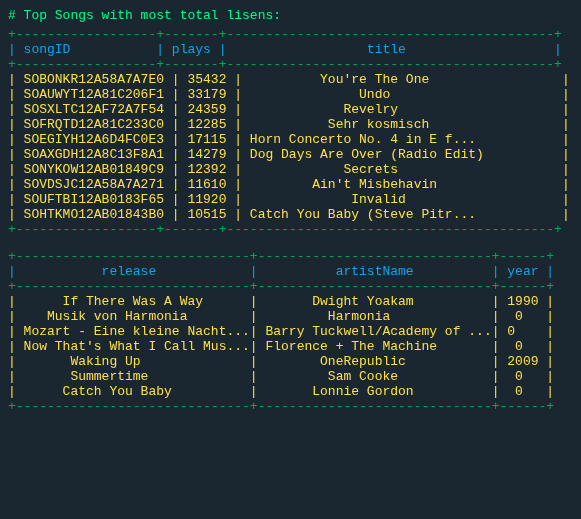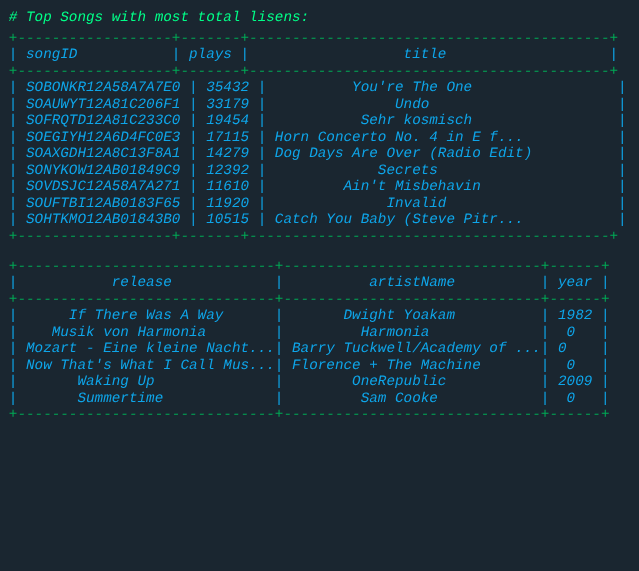--- a/index.html
+++ b/index.html
@@ -1,15 +1,15 @@
 <!DOCTYPE html>
 <html><head>
   <meta charset="utf-8">
   <style>
-    * { margin: 0; padding: 0; box-sizing: border-box; font-style: italic; }
+    * { margin: 0; padding: 0; box-sizing: border-box; }
     body {
       background-color: #1a2630;
       color: #00ff88;
       font-family: 'Courier New', Courier, monospace;
       font-size: 13px;
       padding: 8px;
       width: 581px;
       min-height: 519px;
     }
     .comment {
@@ -22,52 +22,54 @@
     .separator {
       color: #00aa55;
       white-space: pre;
     }
     .header-row {
       color: #0ea5e9;
       white-space: pre;
       display: block;
     }
     .data-row {
-      color: #0ea5e9;
+      color: #fde047;
       white-space: pre;
       display: block;
     }
   </style>
 </head>
 <body>
 
 <div>
   <div class="comment"># Top Songs with most total lisens:</div>
 
   <div class="table-container">
     <div class="separator">+------------------+-------+------------------------------------------+</div>
     <div class="header-row">| songID           | plays |                  title                   |</div>
     <div class="separator">+------------------+-------+------------------------------------------+</div>
     <div class="data-row">| SOBONKR12A58A7A7E0 | 35432 |          You're The One                 |</div>
     <div class="data-row">| SOAUWYT12A81C206F1 | 33179 |               Undo                      |</div>
-    <div class="data-row">| SOFRQTD12A81C233C0 | 19454 |           Sehr kosmisch                 |</div>
+    <div class="data-row">| SOSXLTC12AF72A7F54 | 24359 |             Revelry                     |</div>
+    <div class="data-row">| SOFRQTD12A81C233C0 | 12285 |           Sehr kosmisch                 |</div>
     <div class="data-row">| SOEGIYH12A6D4FC0E3 | 17115 | Horn Concerto No. 4 in E f...           |</div>
     <div class="data-row">| SOAXGDH12A8C13F8A1 | 14279 | Dog Days Are Over (Radio Edit)          |</div>
     <div class="data-row">| SONYKOW12AB01849C9 | 12392 |             Secrets                     |</div>
     <div class="data-row">| SOVDSJC12A58A7A271 | 11610 |         Ain't Misbehavin                |</div>
     <div class="data-row">| SOUFTBI12AB0183F65 | 11920 |              Invalid                    |</div>
     <div class="data-row">| SOHTKMO12AB01843B0 | 10515 | Catch You Baby (Steve Pitr...           |</div>
     <div class="separator">+------------------+-------+------------------------------------------+</div>
   </div>
 
   <div class="table-container">
     <div class="separator">+------------------------------+------------------------------+------+</div>
     <div class="header-row">|           release            |          artistName          | year |</div>
     <div class="separator">+------------------------------+------------------------------+------+</div>
-    <div class="data-row">|      If There Was A Way      |       Dwight Yoakam          | 1982 |</div>
+    <div class="data-row">|      If There Was A Way      |       Dwight Yoakam          | 1990 |</div>
     <div class="data-row">|    Musik von Harmonia        |         Harmonia             |  0   |</div>
     <div class="data-row">| Mozart - Eine kleine Nacht...| Barry Tuckwell/Academy of ...| 0    |</div>
     <div class="data-row">| Now That's What I Call Mus...| Florence + The Machine       |  0   |</div>
     <div class="data-row">|       Waking Up              |        OneRepublic           | 2009 |</div>
     <div class="data-row">|       Summertime             |         Sam Cooke            |  0   |</div>
+    <div class="data-row">|      Catch You Baby          |       Lonnie Gordon          |  0   |</div>
     <div class="separator">+------------------------------+------------------------------+------+</div>
   </div>
 </div>
 
 </body></html>

